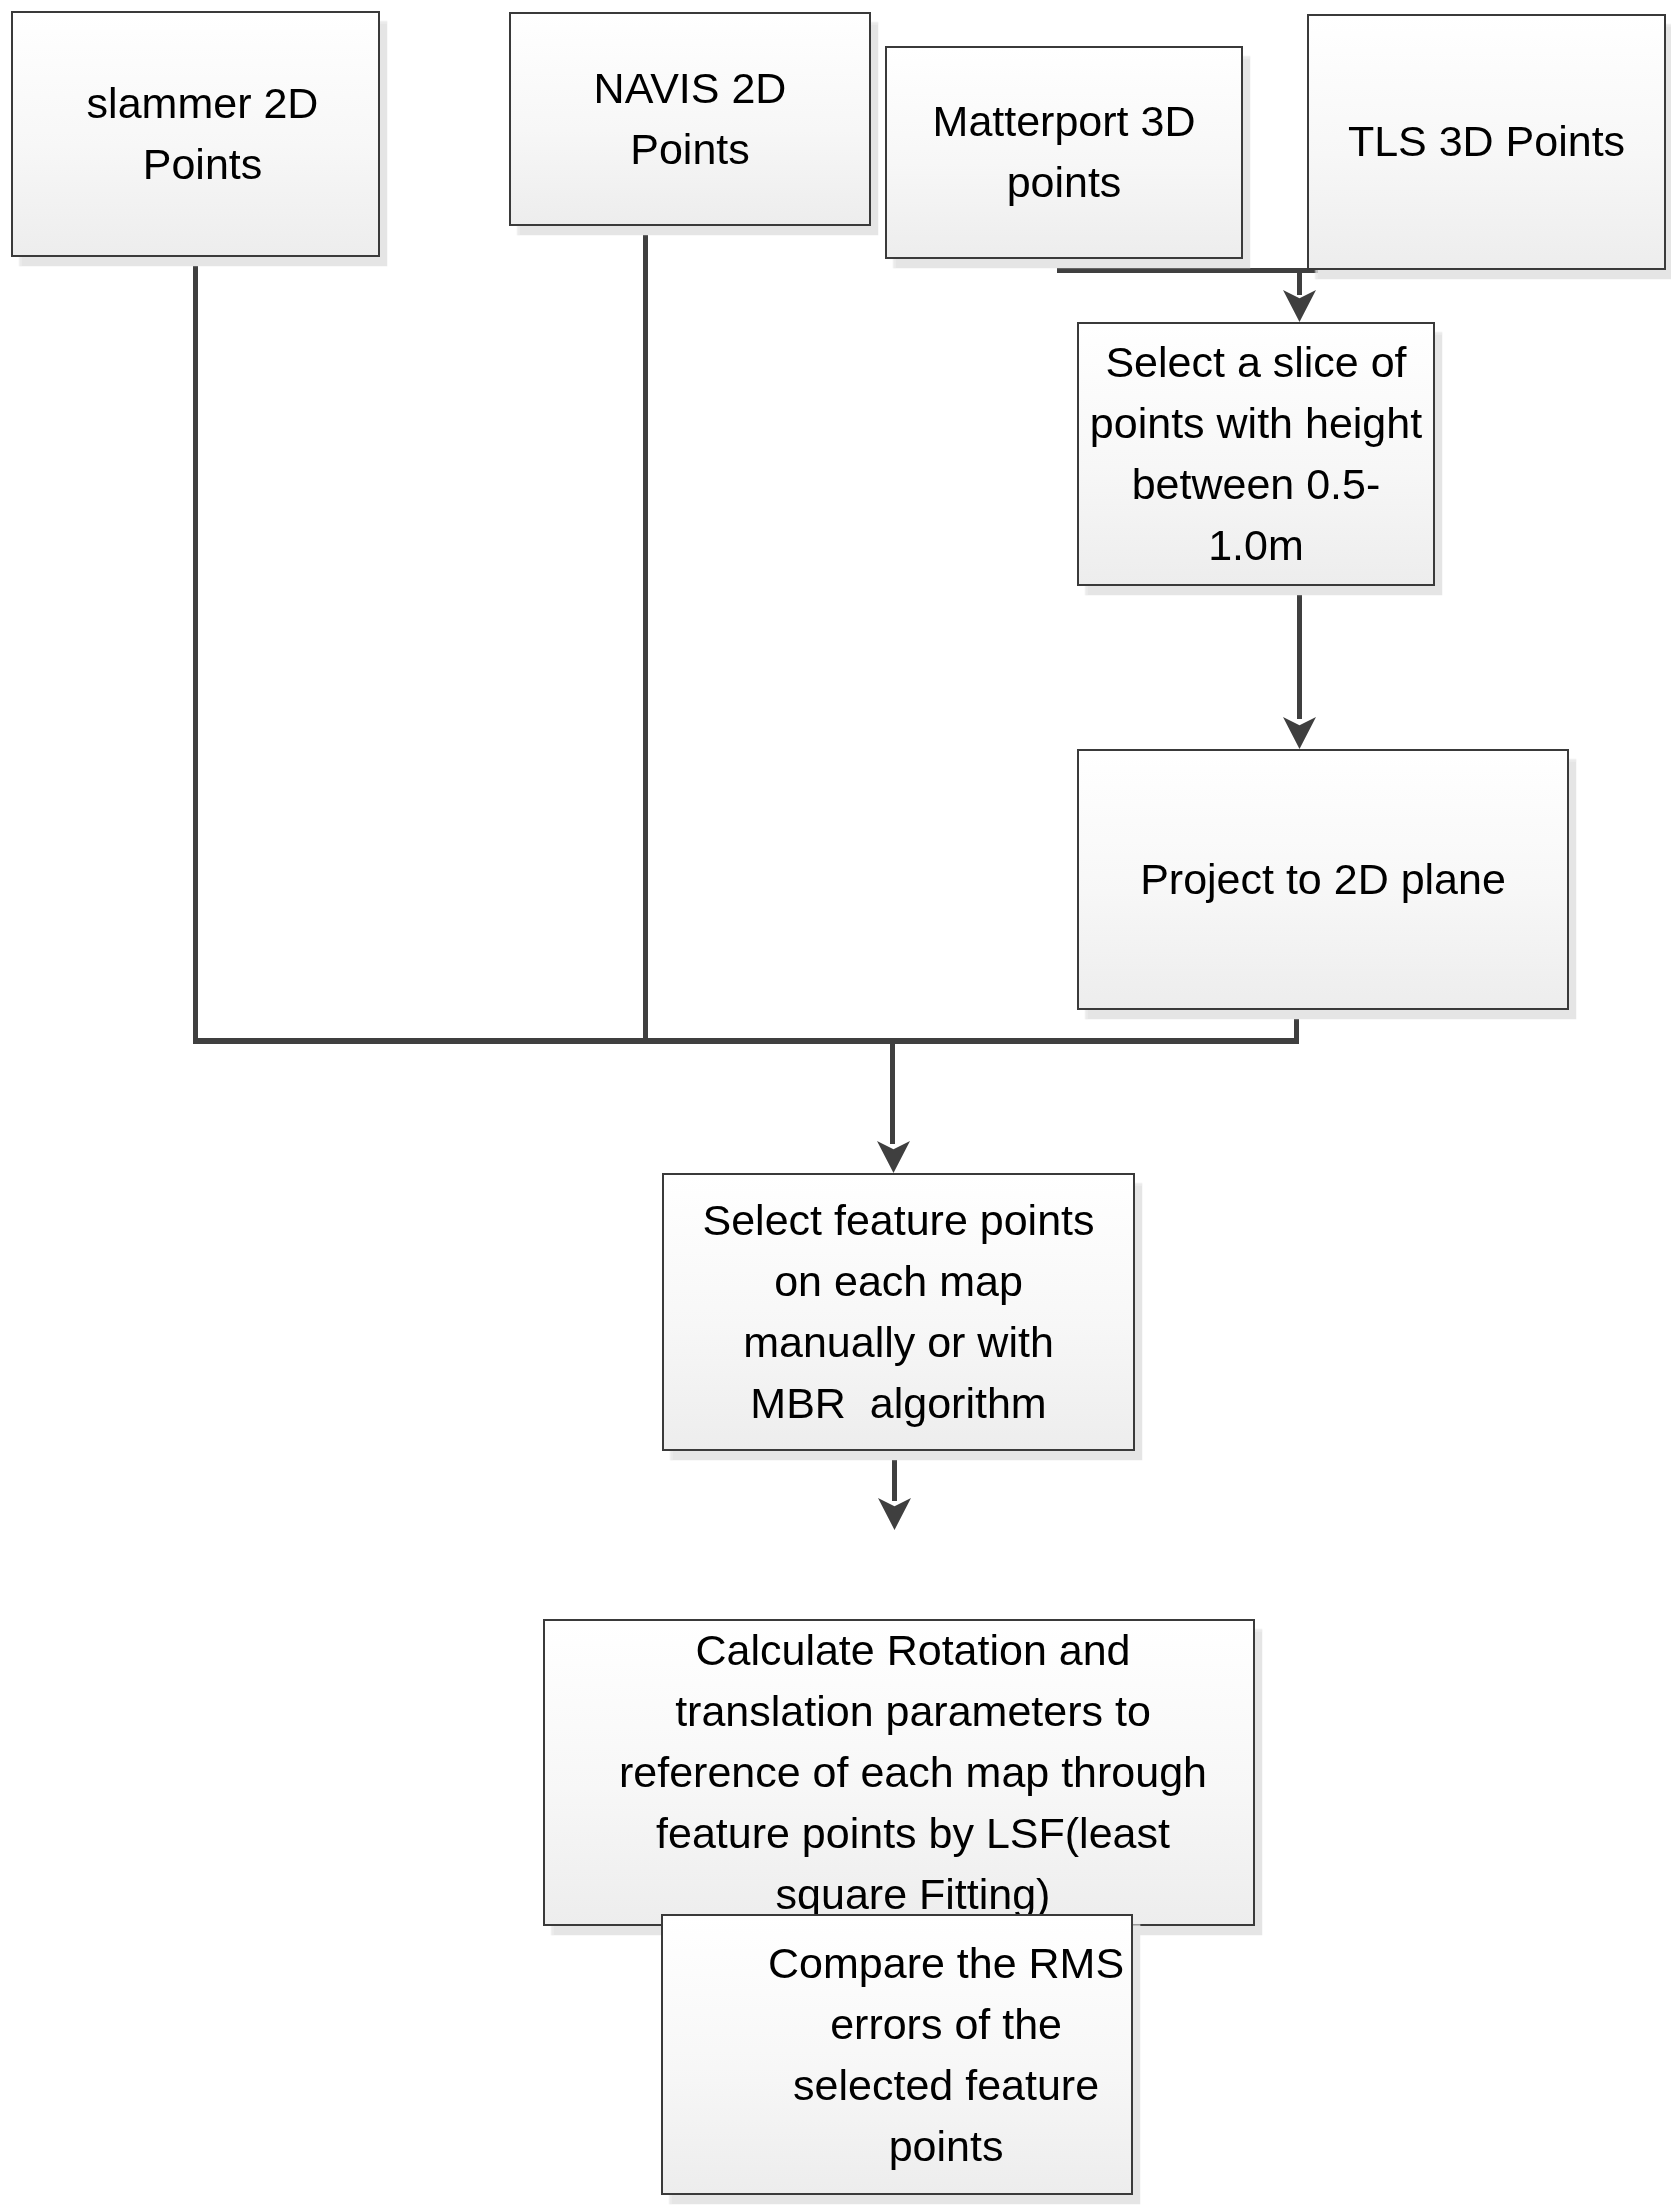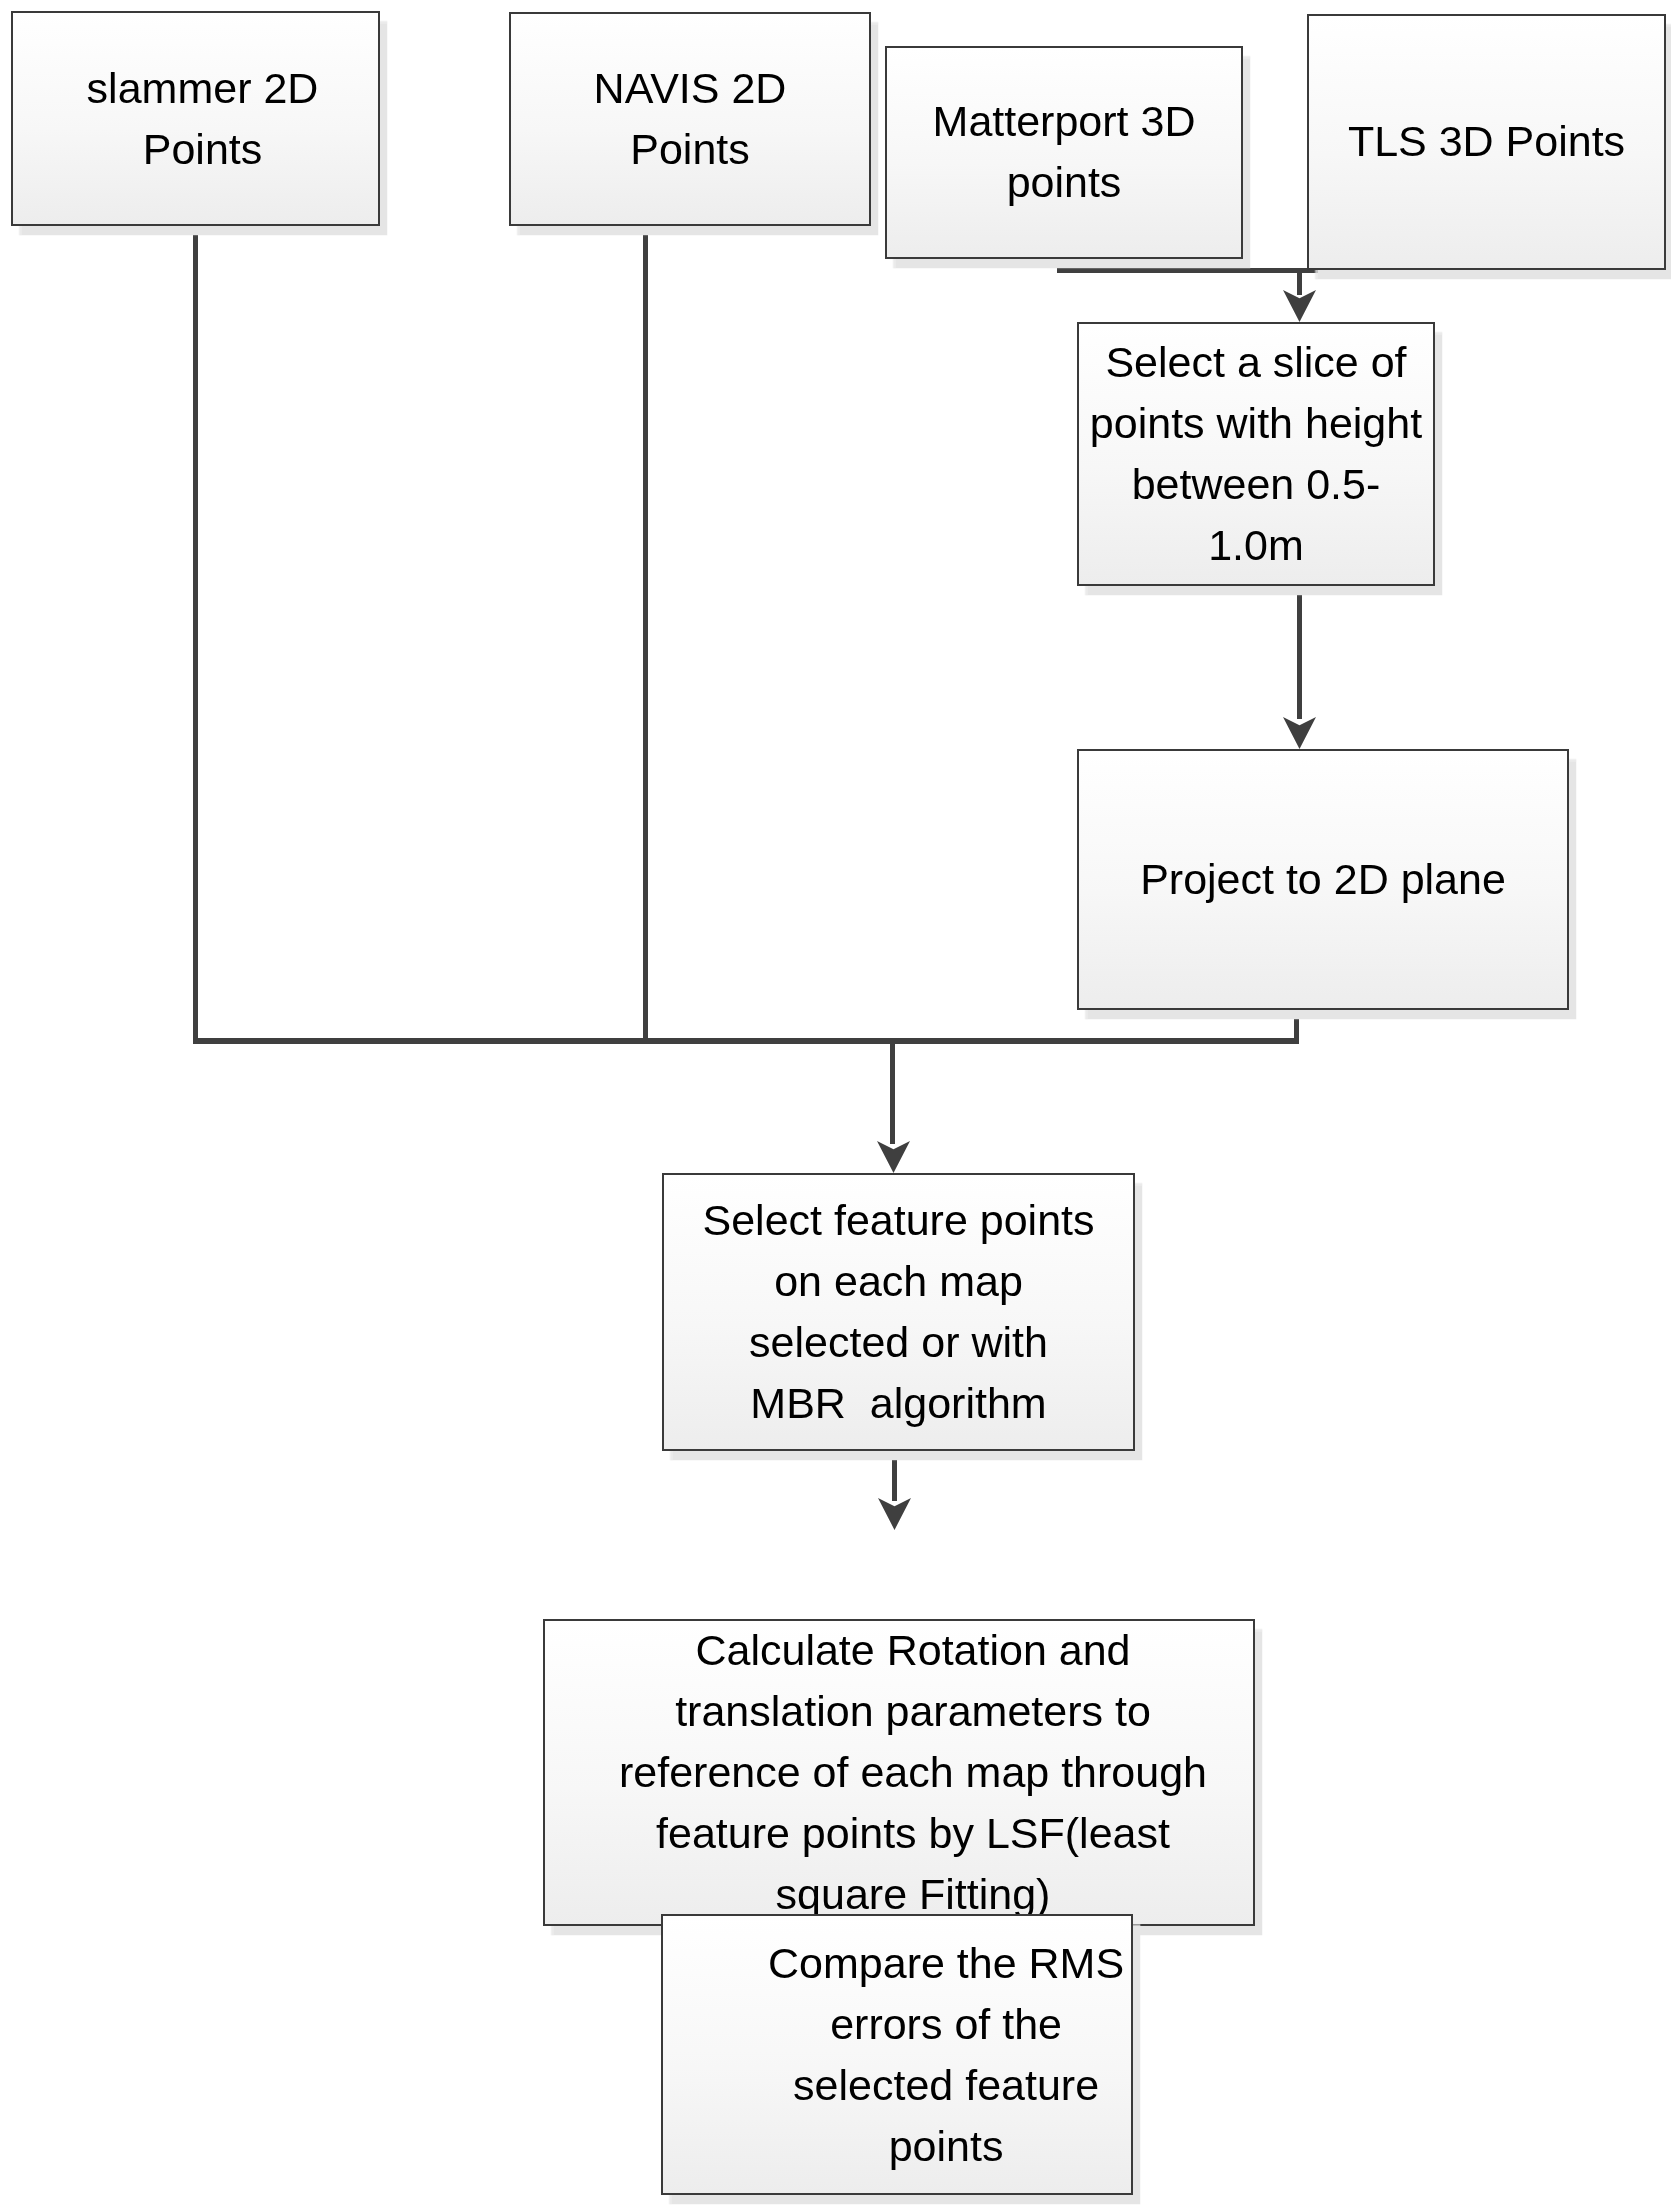--- a/index.html
+++ b/index.html
@@ -68,21 +68,21 @@
 
   <div class="line" style="left:890px; top:1044px; width:4.8px; height:100px;"></div>
   <div class="arrowhead" style="left:877px; top:1141px; width:33px; height:32px;"></div>
 
   <div class="line" style="left:892px; top:1449px; width:4.8px; height:52px;"></div>
   <div class="arrowhead" style="left:878px; top:1498px; width:33px; height:32px;"></div>
 
   <div class="line" style="left:894px; top:1837px; width:4.8px; height:47px;"></div>
   <div class="arrowhead" style="left:880px; top:1882px; width:33px; height:32px;"></div>
 
-  <div class="node" style="left:11px; top:11px; width:369px; height:215px;padding-left:14px;">
+  <div class="node" style="left:11px; top:11px; width:369px; height:246px;padding-left:14px;">
     <span class="label">slammer 2D
 Points</span>
   </div>
 
   <div class="node" style="left:465px; top:12.3px; width:362px; height:214px;margin-left:44px;">
     <span class="label">NAVIS 2D
 Points</span>
   </div>
 
   <div class="node" style="left:885px; top:13.7px; width:358px; height:213px;margin-top:32px;">
@@ -100,21 +100,21 @@
 between 0.5-1.0m</span>
   </div>
 
   <div class="node" style="left:1077px; top:749px; width:492px; height:261px;">
     <span class="label">Project to 2D plane</span>
   </div>
 
   <div class="node" style="left:662px; top:1173px; width:473px; height:278px;">
     <span class="label">Select feature points
 on each map
-selected or with
+manually or with
 MBR  algorithm</span>
   </div>
 
   <div class="node" style="left:543px; top:1619px; width:712px; height:307px;padding-left:28px;">
     <span class="label">Calculate Rotation and
 translation parameters to
 reference of each map through
 feature points by LSF(least
 square Fitting)</span>
   </div>

